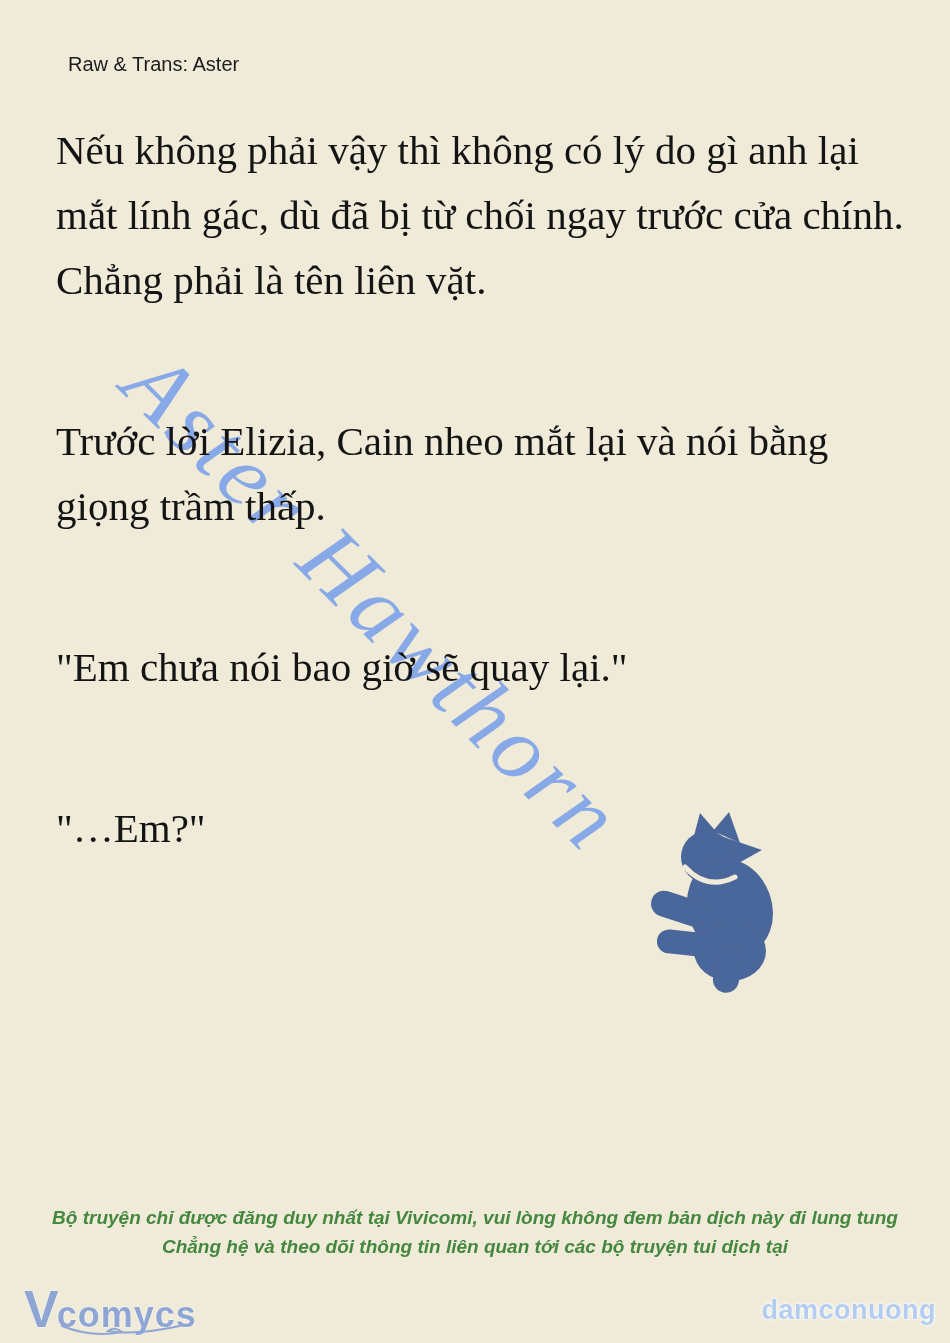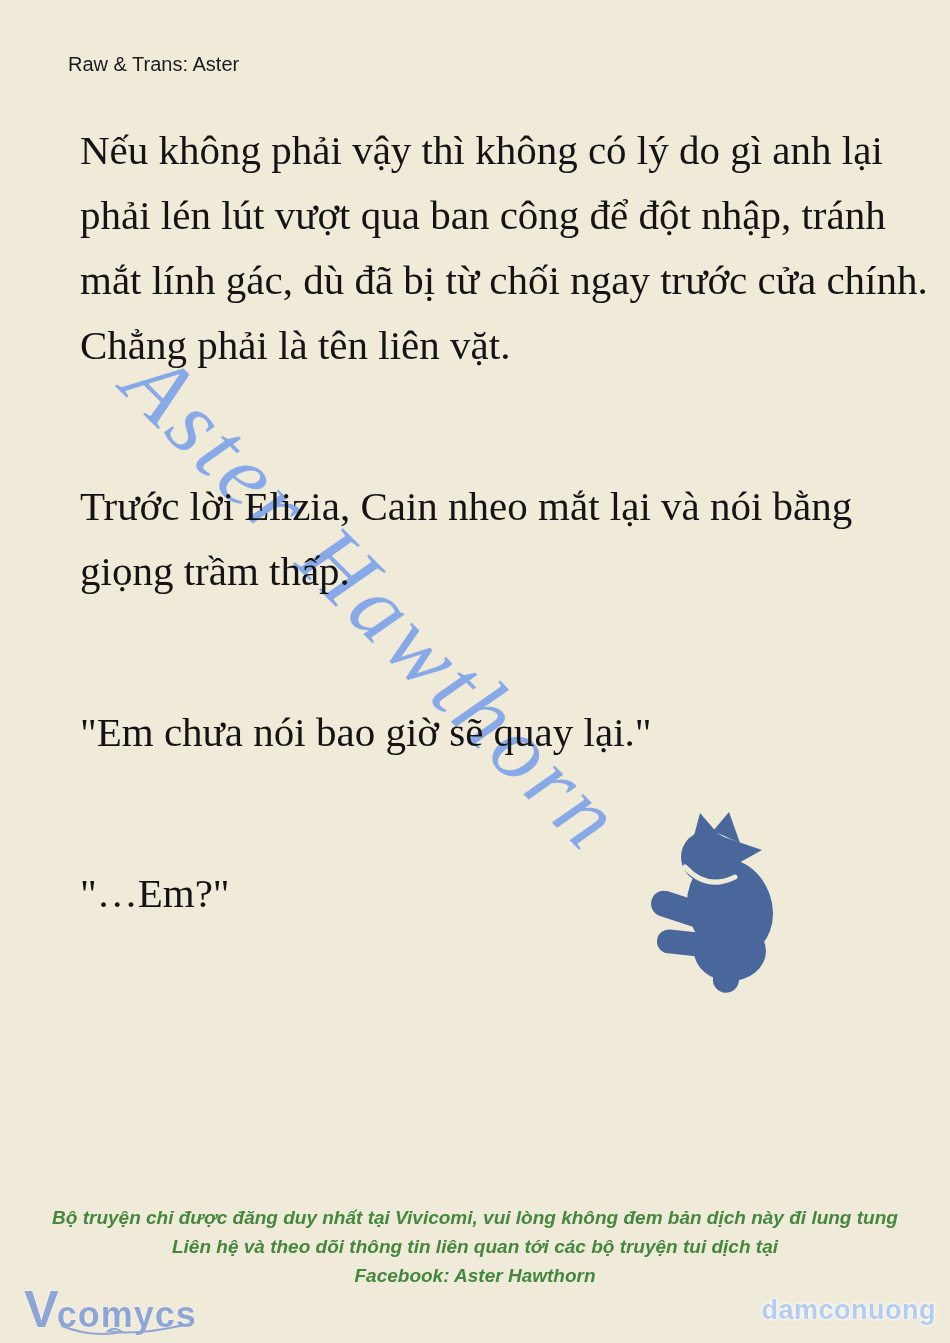--- a/index.html
+++ b/index.html
@@ -37,21 +37,21 @@
     font-style: italic;
     font-size: 92px;
     letter-spacing: 5px;
     color: #87a9e8;
     z-index: 1;
     pointer-events: none;
   }
   
   .body-text {
     position: absolute;
-    left: 80px;
+    left: 56px;
     top: 118px;
     right: 40px;
     z-index: 2;
     color: #141414;
     font-size: 41px;
     line-height: 65px;
   }
   .para { margin: 0 0 96px 0; }
   .para .line { display: block; white-space: nowrap; }
   
@@ -123,21 +123,20 @@
 
 <div class="page">
 
   <div class="credit">Raw &amp; Trans: Aster</div>
 
   <div class="watermark">Aster Hawthorn</div>
 
   <main class="body-text">
     <p class="para">
       <span class="line">Nếu không phải vậy thì không có lý do gì anh lại</span>
-      <span class="line">phải lén lút vượt qua ban công để đột nhập, tránh</span>
       <span class="line">mắt lính gác, dù đã bị từ chối ngay trước cửa chính.</span>
       <span class="line">Chẳng phải là tên liên vặt.</span>
     </p>
     <p class="para">
       <span class="line">Trước lời Elizia, Cain nheo mắt lại và nói bằng</span>
       <span class="line">giọng trầm thấp.</span>
     </p>
     <p class="para">
       <span class="line">"Em chưa nói bao giờ sẽ quay lại."</span>
     </p>
@@ -164,22 +163,21 @@
       <rect x="12" y="124" width="52" height="24" rx="12" transform="rotate(6 20 136)"></rect>
 
       <rect x="70" y="142" width="26" height="46" rx="13" transform="rotate(12 83 165)"></rect>
     </g>
 
     <path d="M40,62 Q62,86 90,72" fill="none" stroke="#f0ead9" stroke-width="5" stroke-linecap="round"></path>
   </svg>
 
   <footer class="footer-note">
     <span class="fline">Bộ truyện chỉ được đăng duy nhất tại Vivicomi, vui lòng không đem bản dịch này đi lung tung</span>
-    <span class="fline">Liên hệ và theo dõi thông tin liên quan tới các bộ truyện tui dịch tại</span>
-    <span class="fline">Facebook: Aster Hawthorn</span>
+    <span class="fline">Chẳng hệ và theo dõi thông tin liên quan tới các bộ truyện tui dịch tại</span>
   </footer>
 
   <div class="vcomycs">
     <span class="v-cap">V</span><span class="v-rest">comycs</span>
   </div>
   <svg class="vcomycs-swash" width="130" height="16" viewBox="0 0 130 16" aria-hidden="true">
     <path d="M4,4 Q34,16 64,10 Q56,4 50,9 Q78,14 126,3" fill="none" stroke="#8fa6d4" stroke-width="2" stroke-linecap="round"></path>
   </svg>
 
   <div class="damconuong">damconuong</div>

